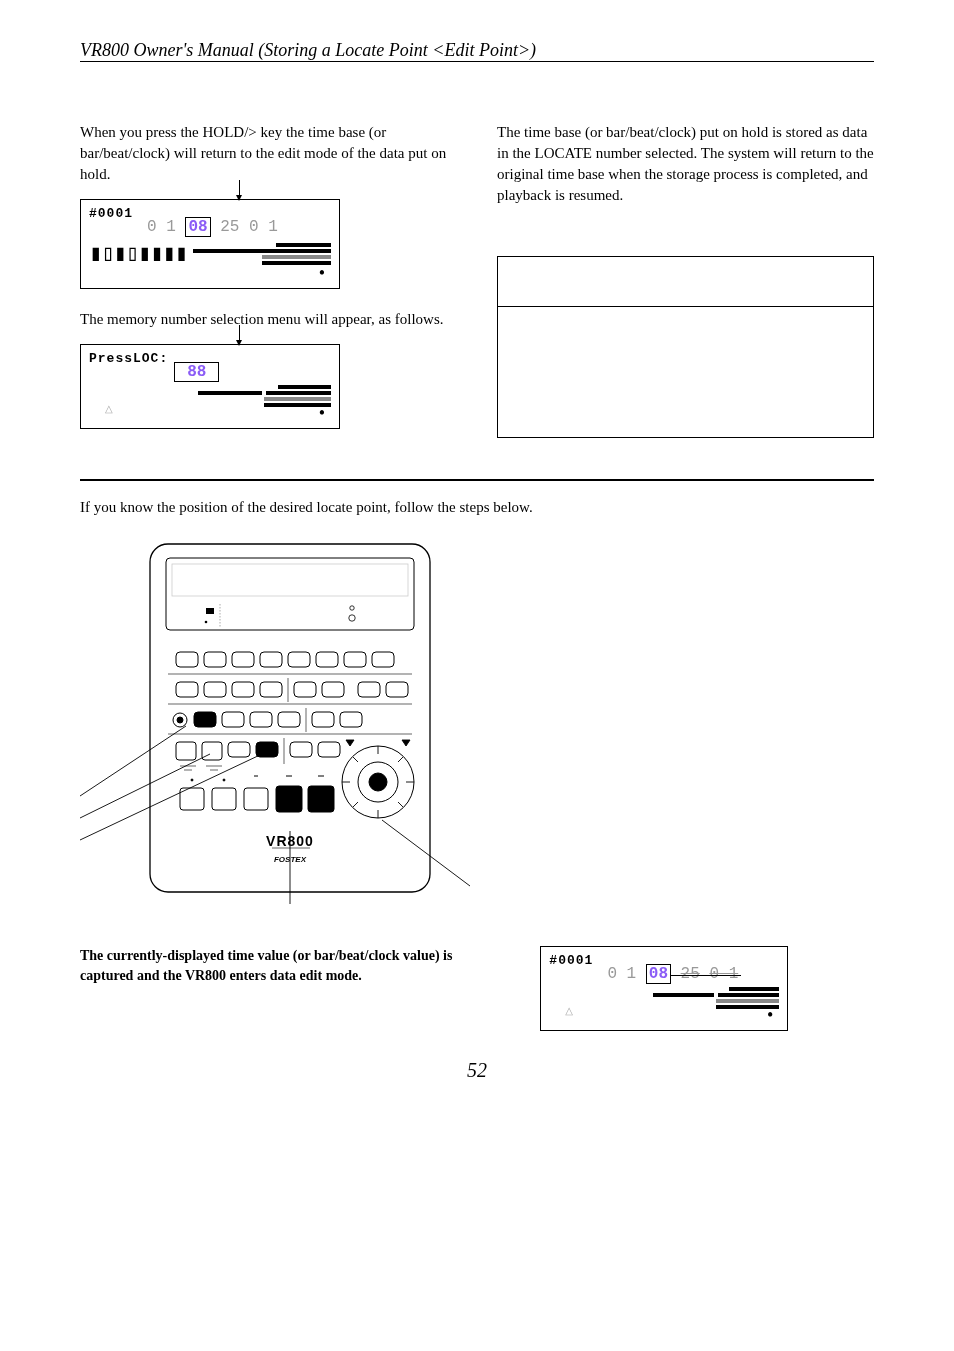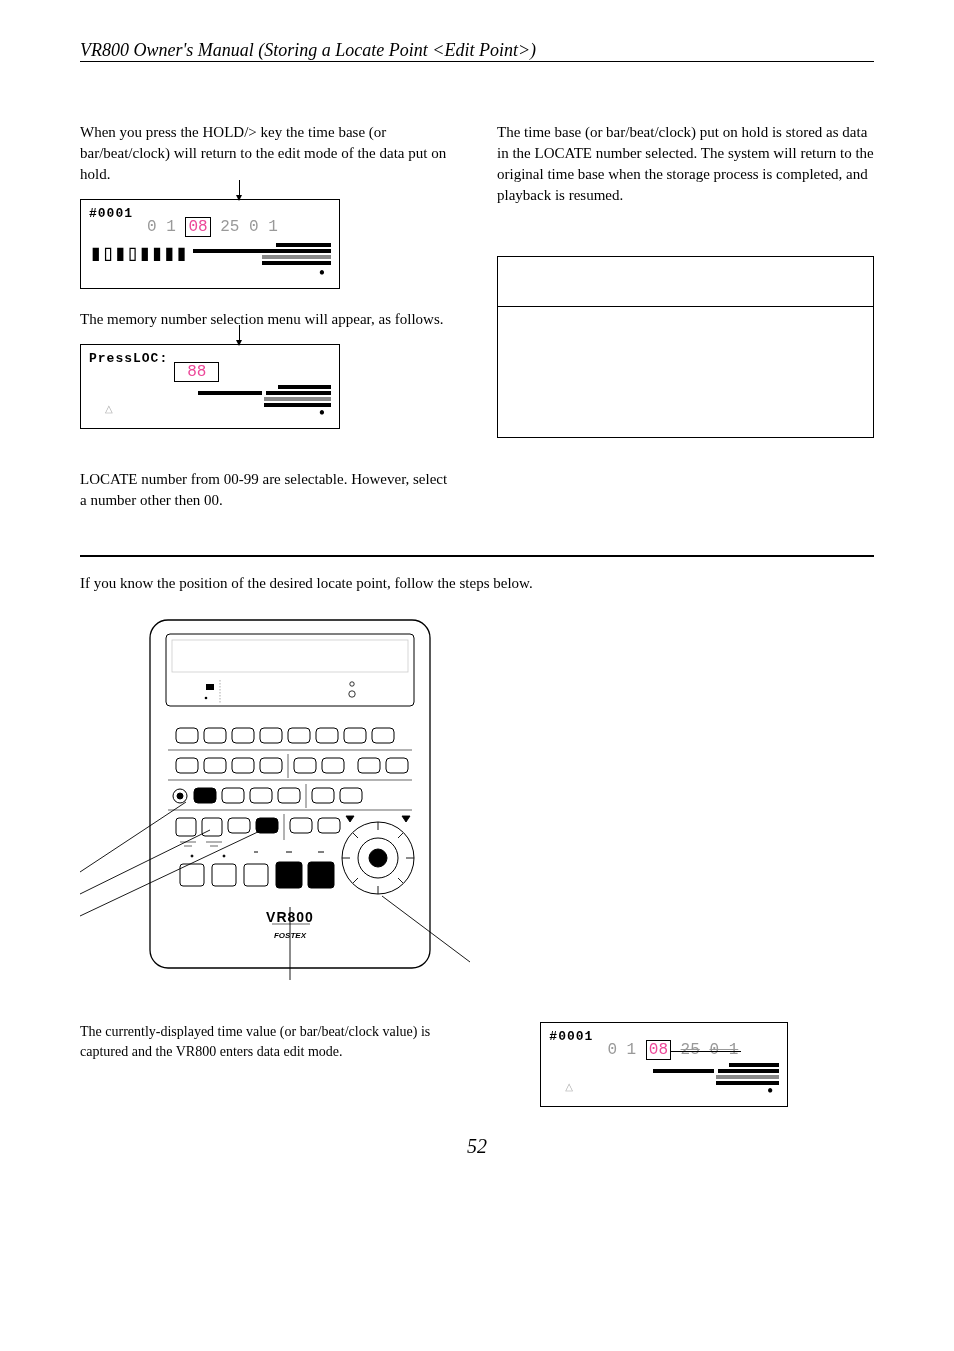--- a/index.html
+++ b/index.html
@@ -7,21 +7,21 @@
   .page { width: 954px; padding: 40px 80px 30px 80px; position: relative; }
   .header-title { font-style: italic; font-size: 18px; }
   .header-rule { border: none; border-top: 1px solid #000; margin-bottom: 60px; }
   .two-col { display: flex; gap: 40px; }
   .col { flex: 1; }
   .para { font-size: 15px; line-height: 1.4; margin-bottom: 14px; }
   .lcd { border: 1px solid #000; width: 260px; margin: 6px 0 20px 0; position: relative; background: #fff; }
   .lcd-inner { padding: 6px 8px 4px 8px; }
   .lcd-big { font-family: "Courier New", monospace; font-weight: bold; font-size: 13px; letter-spacing: 1px; }
   .lcd-time { font-family: "Courier New", monospace; font-size: 16px; color: #999; }
-  .lcd-time .boxed { border: 1px solid #000; padding: 0 2px; color: #ec4899; }
+  .lcd-time .boxed { border: 1px solid #000; padding: 0 2px; color: #8b5cf6; font-weight: bold; }
   .lcd-row2 { display: flex; align-items: center; justify-content: space-between; margin-top: 4px; }
   .lcd-meters { display: flex; flex-direction: column; gap: 2px; flex: 1; margin-left: 6px; }
   .meter-bar { height: 4px; background: #000; }
   .lcd-glyph { font-family: "Courier New", monospace; font-weight: bold; font-size: 22px; letter-spacing: -1px; }
   .lcd-dot { font-size: 18px; text-align: right; padding-right: 6px; margin-top: -4px; }
   .lcd-arrow { position: absolute; width: 1px; height: 20px; background: #000; }
   .lcd-arrow::after { content: ''; position: absolute; bottom: -1px; left: -3px; width: 0; height: 0; border-left: 3.5px solid transparent; border-right: 3.5px solid transparent; border-top: 6px solid #000; }
   .notes-box { border: 1px solid #000; margin-top: 50px; }
   .notes-box .nrow { height: 50px; border-bottom: 1px solid #000; }
   .notes-box .nrow.tall { height: 130px; }
@@ -96,21 +96,20 @@
               <div class="meter-bar" style="width:50%; align-self:flex-end;"></div>
             </div>
           </div>
           <div class="lcd-dot" style="display:flex; justify-content:space-between; padding:0 6px 0 16px;">
               <span style="font-size:10px;color:#aaa;">△</span>
               <span>•</span>
             </div>
         </div>
       </div>
 
-      <p class="para" style="margin-top:40px;">LOCATE number from 00-99 are selectable.  However, select a number other then 00.</p>
 
     </div>
 
     <div class="col">
       <p class="para">The time base (or bar/beat/clock) put on hold is stored as data in the LOCATE number selected.  The system will return to the original time base when the storage process is completed, and playback is resumed.</p>
 
       <div class="notes-box">
         <div class="nrow"></div>
         <div class="nrow tall"></div>
       </div>
@@ -224,21 +223,21 @@
         <line x1="0" y1="282" x2="130" y2="218"></line>
         <line x1="0" y1="304" x2="182" y2="218"></line>
         <line x1="210" y1="295" x2="210" y2="368"></line>
         <line x1="302" y1="284" x2="390" y2="350"></line>
       </g>
     </svg>
   </div>
 
   <div class="bottom-row">
     <div class="bottom-left">
-      <p class="para" style="font-size:14px;">The currently-displayed time value (or bar/beat/clock value) is captured and the VR800 enters data edit mode.</p>
+      <p class="para" style="font-size:14px;font-weight:bold;">The currently-displayed time value (or bar/beat/clock value) is captured and the VR800 enters data edit mode.</p>
     </div>
     <div class="bottom-right">
       <div class="lcd2">
         <div class="lcd-inner">
           <div style="display:flex; align-items:flex-start; gap:14px;">
             <span class="lcd-big">#0001</span>
             <span class="lcd-time" style="margin-top:12px; position:relative;">
               <span>0 1</span>
               <span class="boxed">08</span>
               <span style="text-decoration:line-through;">25</span>

